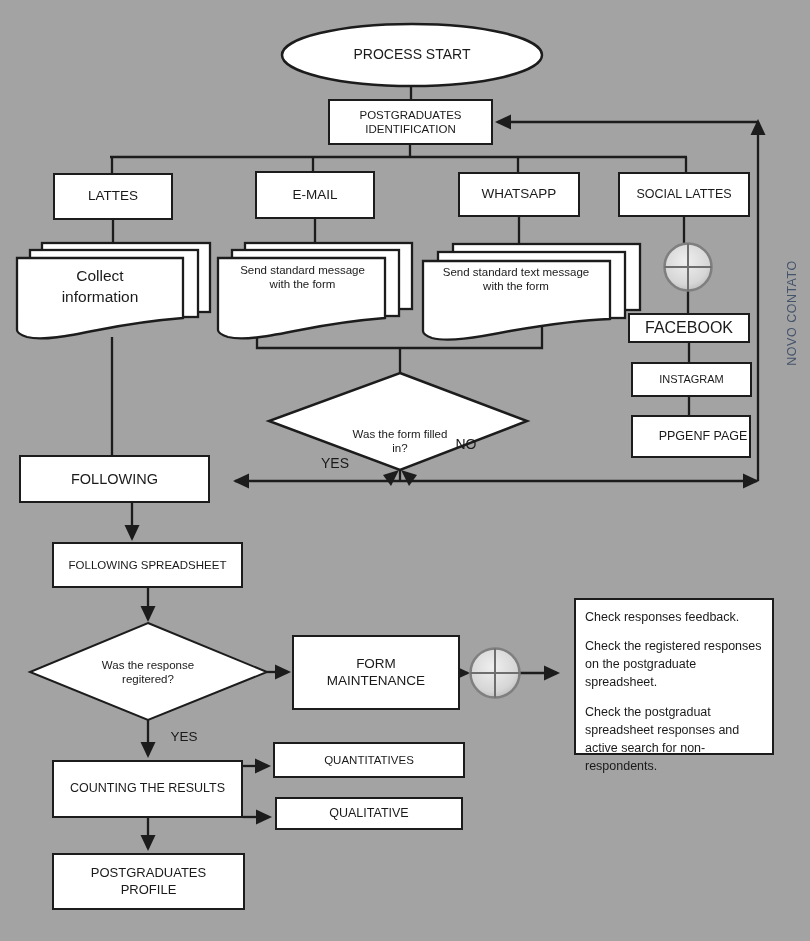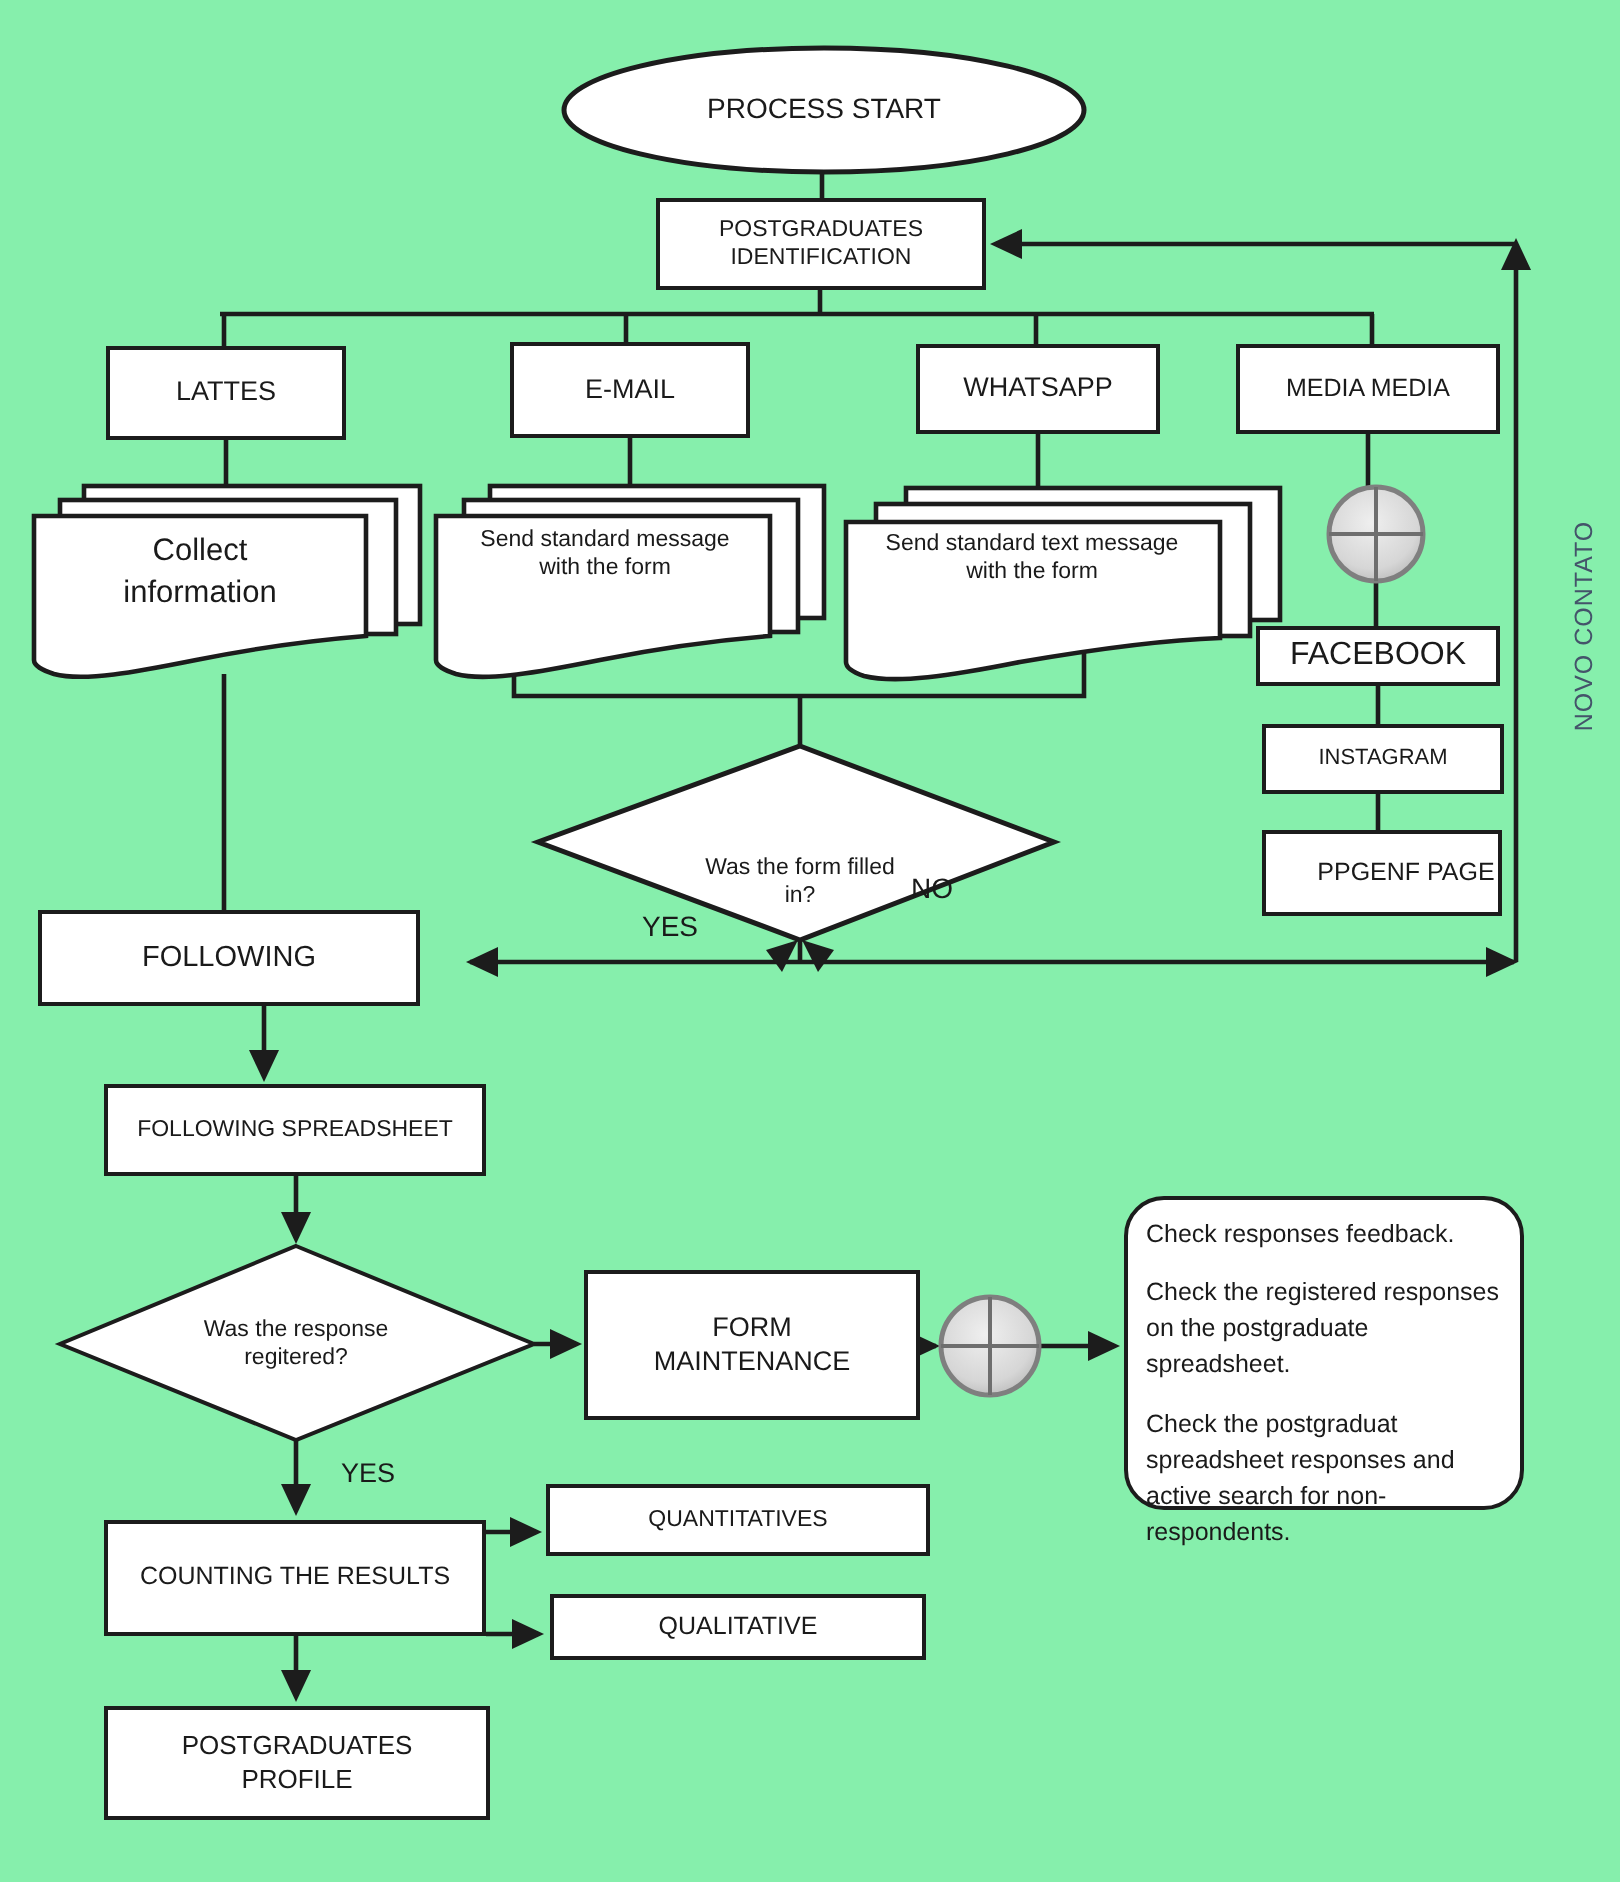--- a/index.html
+++ b/index.html
@@ -1,17 +1,17 @@
 <!DOCTYPE html>
 <html><head>
 <meta charset="utf-8">
 <style>
   html,body{margin:0;padding:0;background:#ffffff;}
   #stage{
-    position:relative;width:810px;height:941px;background:#86efac;
+    position:relative;width:810px;height:941px;background:#a3a3a3;
     font-family:"Liberation Sans",sans-serif;color:#1a1a1a;overflow:hidden;
   }
   #wires{position:absolute;left:0;top:0;width:810px;height:941px;}
   .node{
     position:absolute;background:#ffffff;border:2.5px solid #1c1c1c;
     display:flex;align-items:center;justify-content:center;text-align:center;
     box-sizing:border-box;line-height:1.25;
   }
   .thin{border-width:2px;}
   .lbl{position:absolute;text-align:center;line-height:1.2;}
@@ -125,21 +125,21 @@
     </g>
   </svg>
 
   <div class="overlay" style="left:332px;top:42px;width:160px;height:26px;font-size:14px;">PROCESS START</div>
 
   <div class="node" style="left:328px;top:99px;width:165px;height:46px;font-size:11.5px;padding:0 22px;">POSTGRADUATES IDENTIFICATION</div>
 
   <div class="node" style="left:53px;top:173px;width:120px;height:47px;font-size:13.5px;">LATTES</div>
   <div class="node" style="left:255px;top:171px;width:120px;height:48px;font-size:13.5px;">E-MAIL</div>
   <div class="node" style="left:458px;top:172px;width:122px;height:45px;font-size:13.5px;">WHATSAPP</div>
-  <div class="node" style="left:618px;top:172px;width:132px;height:45px;font-size:12.5px;">MEDIA MEDIA</div>
+  <div class="node" style="left:618px;top:172px;width:132px;height:45px;font-size:12.5px;">SOCIAL LATTES</div>
 
   <div class="overlay" style="left:40px;top:265px;width:120px;height:44px;font-size:15.5px;line-height:1.35;">Collect information</div>
   <div class="overlay" style="left:230px;top:260px;width:145px;height:34px;font-size:11.5px;">Send standard message with the form</div>
   <div class="overlay" style="left:436px;top:262px;width:160px;height:34px;font-size:11.5px;">Send standard text message with the form</div>
 
   <div class="node thin" style="left:628px;top:313px;width:122px;height:30px;font-size:16px;">FACEBOOK</div>
   <div class="node" style="left:631px;top:362px;width:121px;height:35px;font-size:11px;">INSTAGRAM</div>
   <div class="node" style="left:631px;top:415px;width:120px;height:43px;font-size:12.5px;padding-left:24px;">PPGENF PAGE</div>
 
   <div class="vtext">NOVO CONTATO</div>
@@ -149,21 +149,21 @@
   <div class="lbl" style="left:448px;top:436px;width:36px;font-size:14px;">NO</div>
 
   <div class="node" style="left:19px;top:455px;width:191px;height:48px;font-size:14.5px;">FOLLOWING</div>
   <div class="node" style="left:52px;top:542px;width:191px;height:46px;font-size:11.5px;">FOLLOWING SPREADSHEET</div>
 
   <div class="overlay" style="left:90px;top:654px;width:116px;height:36px;font-size:11.5px;">Was the response regitered?</div>
   <div class="lbl" style="left:163px;top:729px;width:42px;font-size:13.5px;">YES</div>
 
   <div class="node" style="left:292px;top:635px;width:168px;height:75px;font-size:13.5px;padding:0 24px;">FORM MAINTENANCE</div>
 
-  <div class="notes" style="left:562px;top:598px;width:200px;height:157px;border-radius:20px;">
+  <div class="notes" style="left:574px;top:598px;width:200px;height:157px;">
     <p>Check responses feedback.</p>
     <p>Check the registered responses on the postgraduate spreadsheet.</p>
     <p>Check the postgraduat spreadsheet responses and active search for non-respondents.</p>
   </div>
 
   <div class="node" style="left:52px;top:760px;width:191px;height:58px;font-size:12.5px;">COUNTING THE RESULTS</div>
   <div class="node" style="left:273px;top:742px;width:192px;height:36px;font-size:11.5px;">QUANTITATIVES</div>
   <div class="node" style="left:275px;top:797px;width:188px;height:33px;font-size:12.5px;">QUALITATIVE</div>
   <div class="node" style="left:52px;top:853px;width:193px;height:57px;font-size:13px;padding:0 34px;">POSTGRADUATES PROFILE</div>
 

